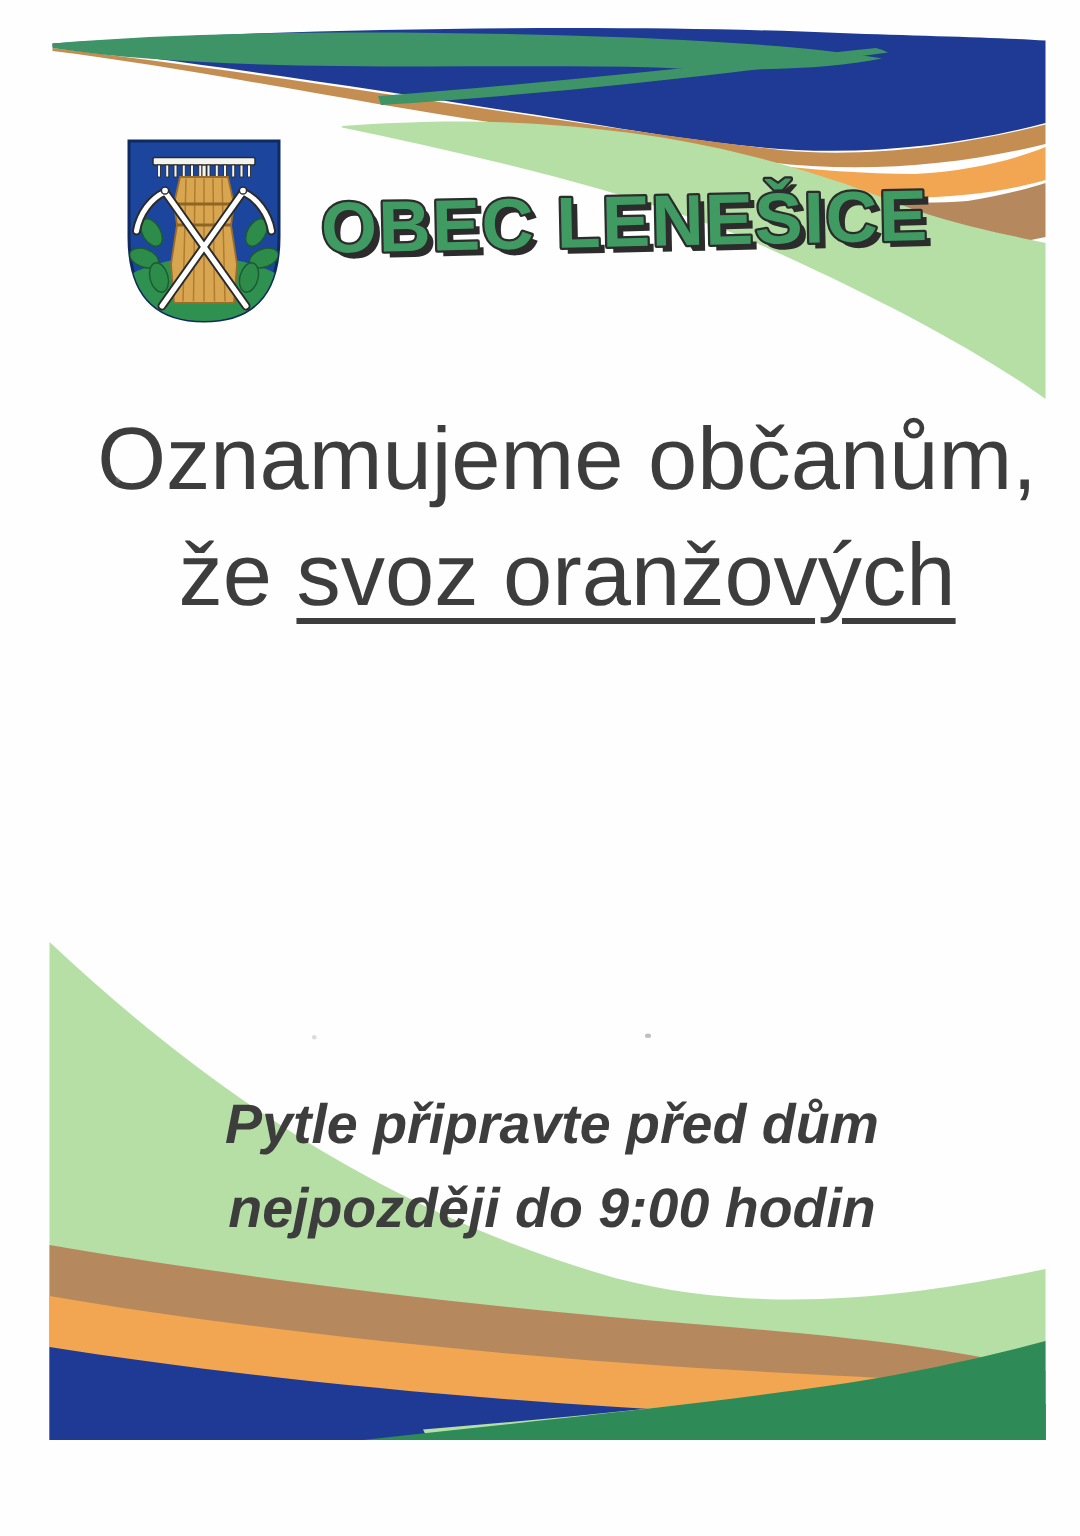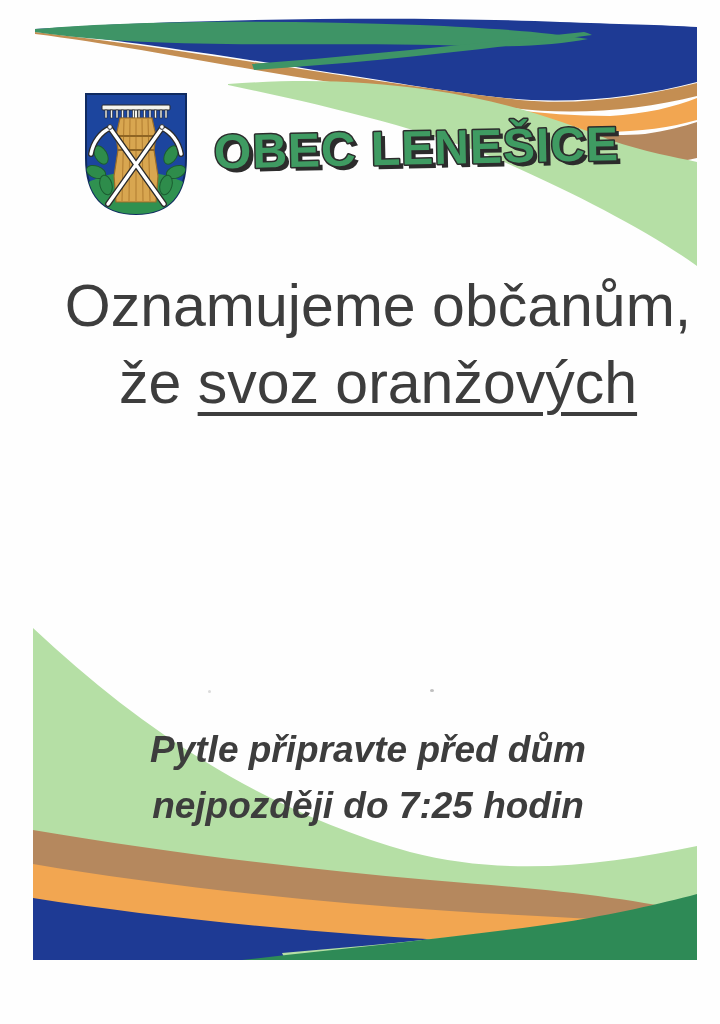--- a/index.html
+++ b/index.html
@@ -177,20 +177,20 @@
     <div class="line">
       <span>že </span><span class="u">svoz oranžových</span>
     </div>
   </div>
 
   <div class="footer">
     <div class="line">
       <span>Pytle připravte před dům</span>
     </div>
     <div class="line">
-      <span>nejpozději do 7:25 hodin</span>
+      <span>nejpozději do 9:00 hodin</span>
     </div>
   </div>
 
   <div class="speck s1"></div>
   <div class="speck s2"></div>
   <div class="speck s3"></div>
 </div>
 
 </body></html>

